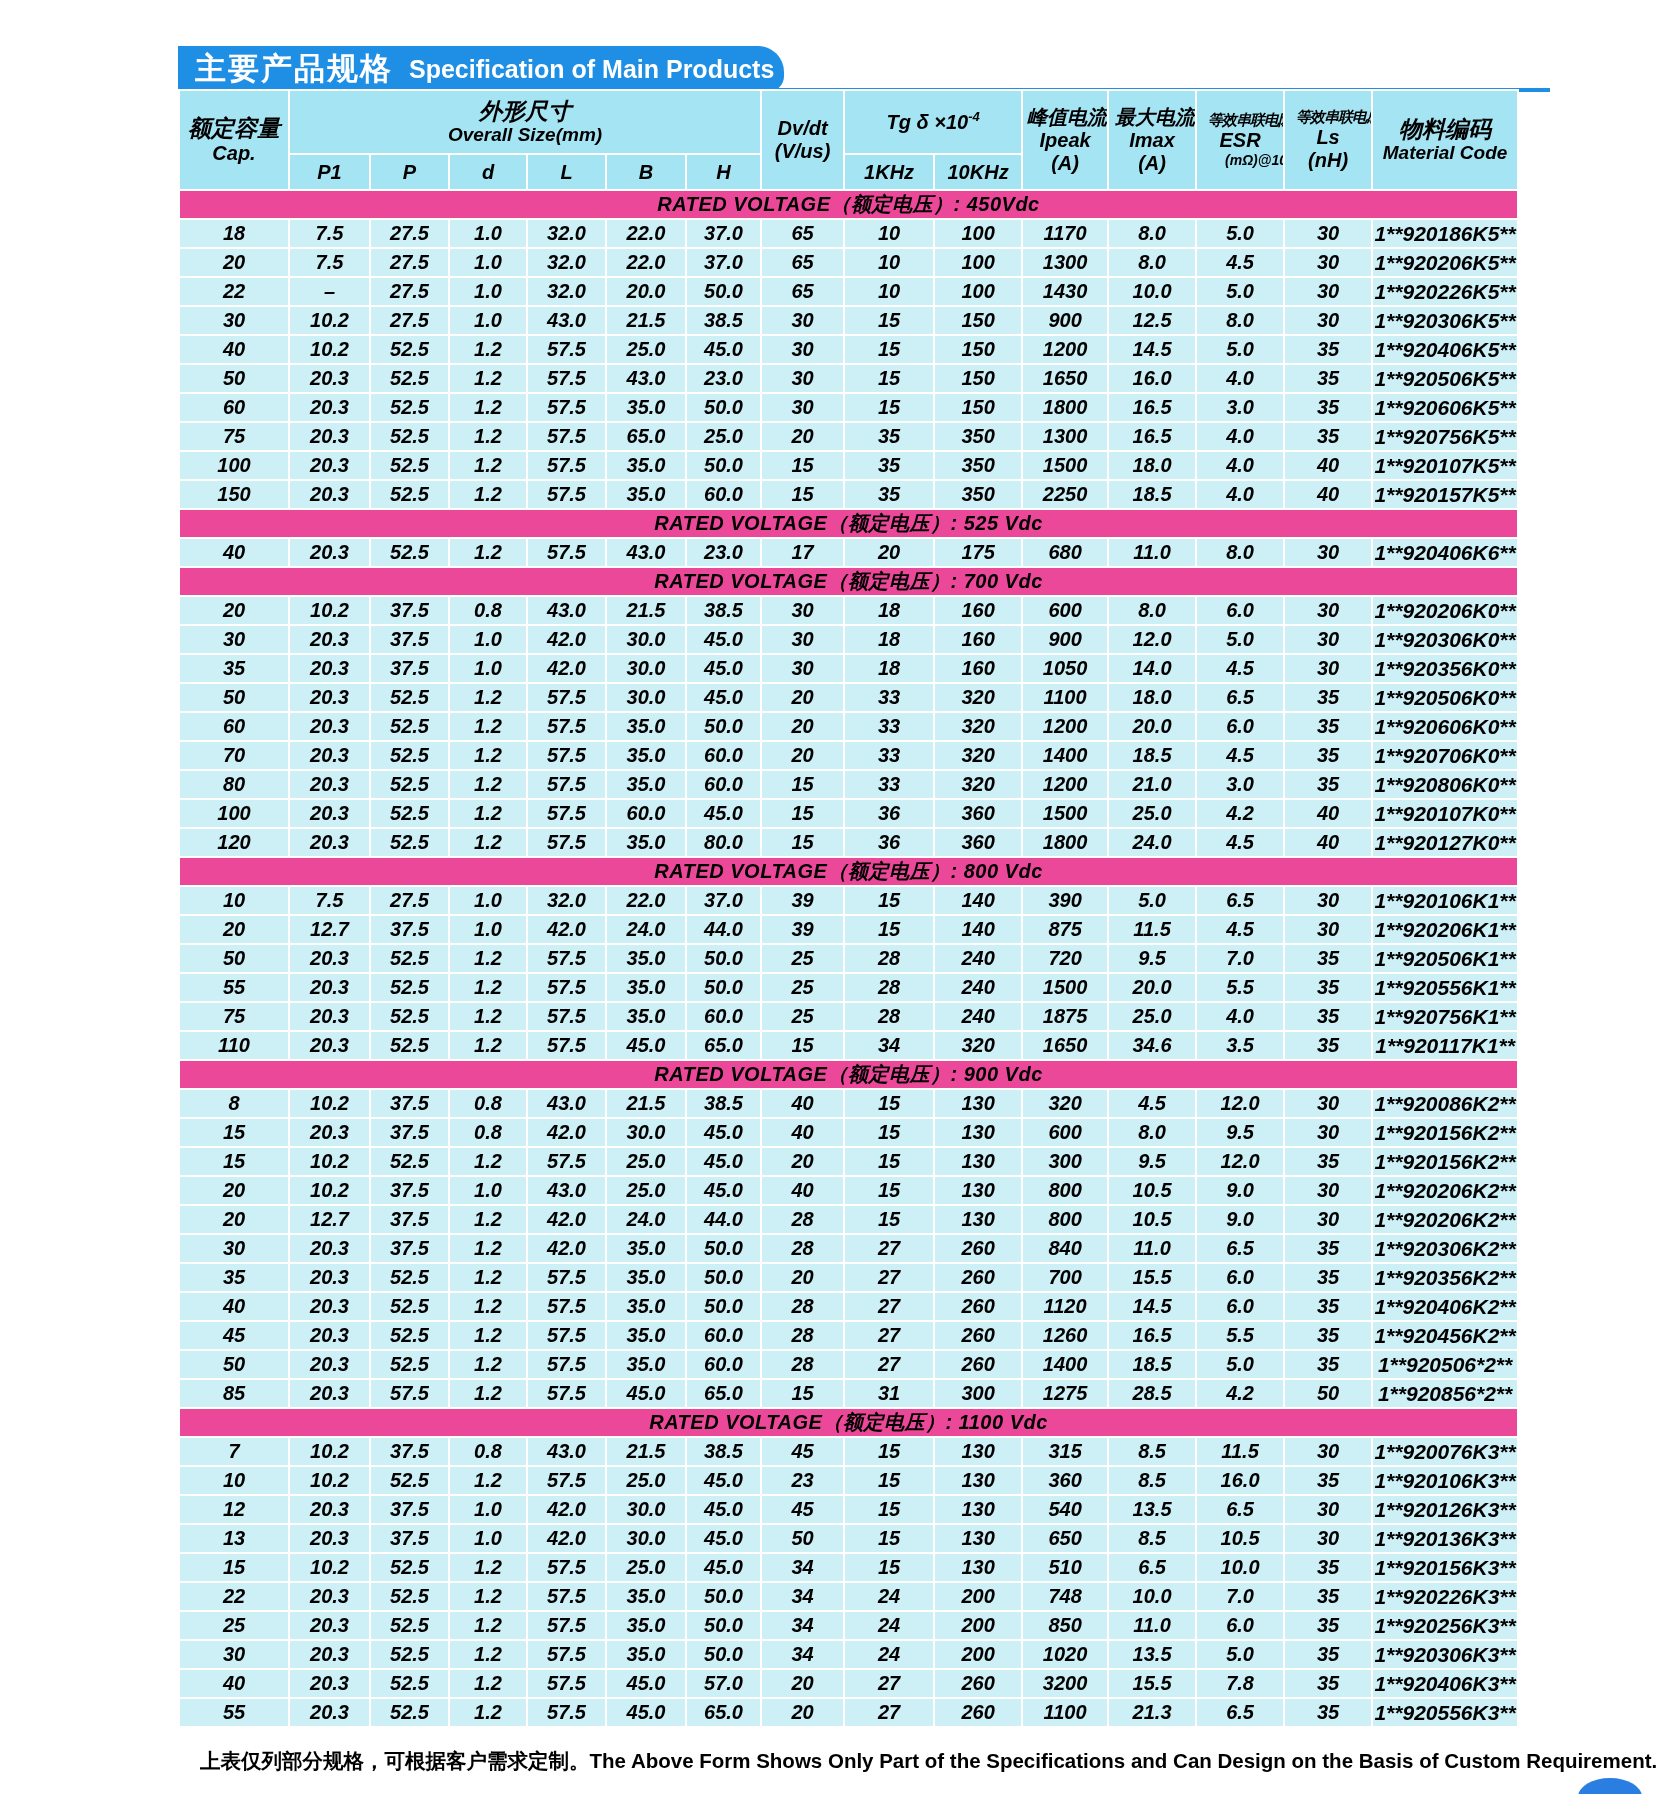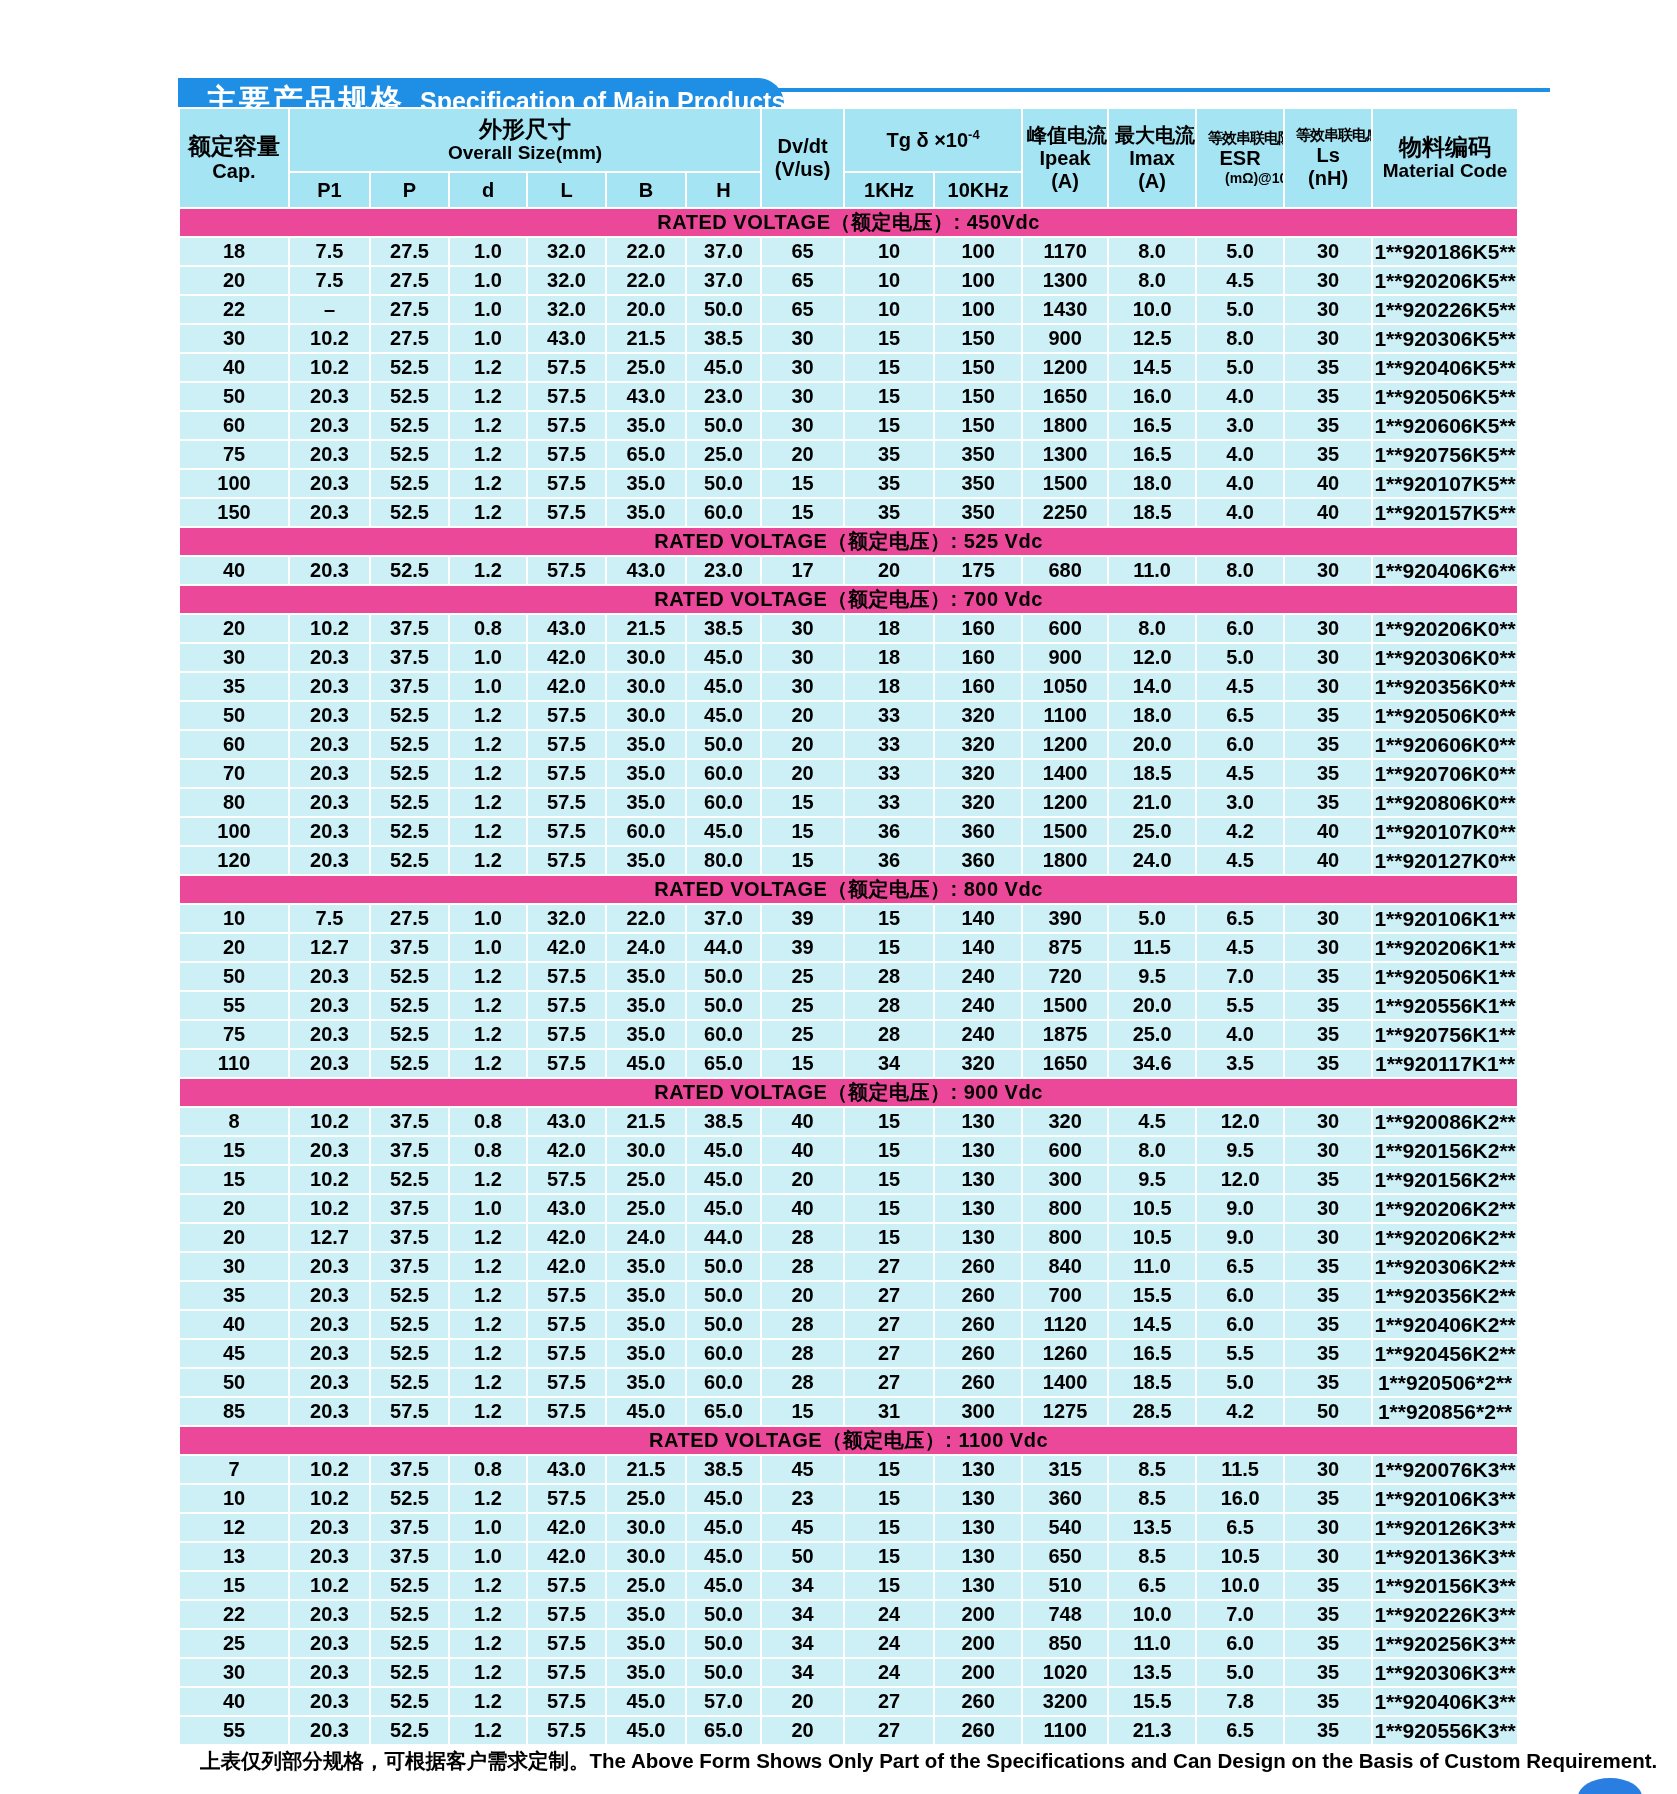--- a/index.html
+++ b/index.html
@@ -8,28 +8,28 @@
     background:#ffffff;
     font-family:"Liberation Sans","DejaVu Sans",sans-serif;
     color:#000;
   }
   
   .title-wrap{position:absolute;left:178px;top:46px;width:1372px;height:46px;}
   .title-underline{position:absolute;left:0;bottom:0;width:100%;height:4px;background:#1e8fe4;}
   .title-pill{
     position:absolute;left:0;top:0;height:46px;width:606px;
     background:#1e8fe4;border-radius:0 26px 16px 0;
-    display:flex;align-items:center;padding-left:28px;gap:16px;box-sizing:border-box;margin-top:32px;
+    display:flex;align-items:center;padding-left:17px;gap:16px;box-sizing:border-box;
   }
   .title-zh{color:#fff;font-size:31px;font-weight:700;letter-spacing:2px;white-space:nowrap;}
   .title-en{color:#fff;font-size:25px;font-weight:700;white-space:nowrap;}
   
   table.spec{
-    position:absolute;left:178px;top:107px;width:1339px;
-    border-collapse:collapse;table-layout:fixed;
+    position:absolute;left:178px;top:89px;width:1339px;
+    border-collapse:collapse;table-layout:fixed;font-style:italic;
   }
   table.spec th,table.spec td{
     border:2.5px solid #ffffff;
     text-align:center;vertical-align:middle;
     font-weight:700;overflow:hidden;white-space:nowrap;
     padding:0;
   }
   table.spec thead th{background:#a5e4f3;}
   table.spec tbody td{background:#cdeff6;font-size:20px;height:27px;}
   table.spec tbody td.code-cell{font-size:21px;}

